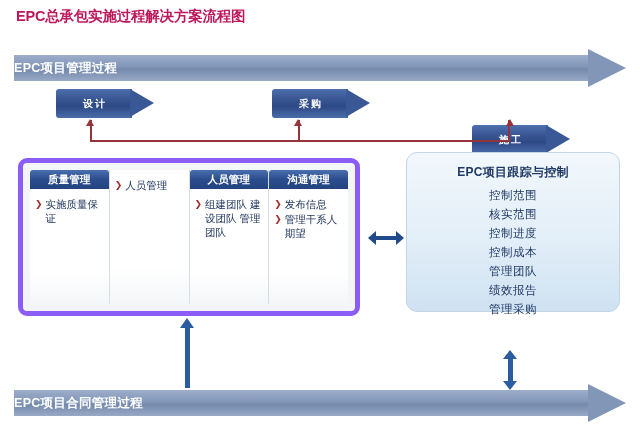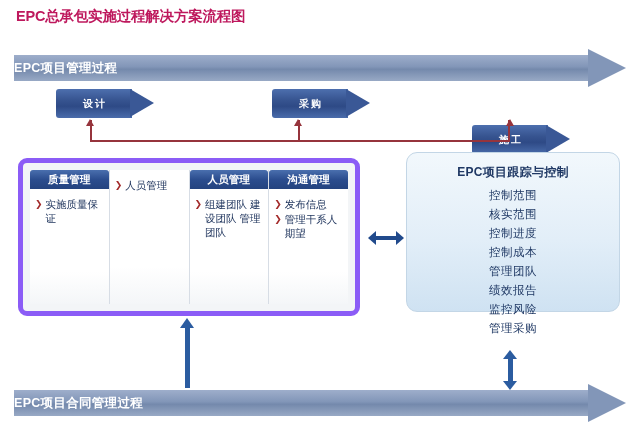--- a/index.html
+++ b/index.html
@@ -409,21 +409,20 @@
 </div>
 
 <div id="control-panel">
   <div class="panel-title">EPC项目跟踪与控制</div>
   <div class="panel-item">控制范围</div>
   <div class="panel-item">核实范围</div>
   <div class="panel-item">控制进度</div>
   <div class="panel-item">控制成本</div>
   <div class="panel-item">管理团队</div>
   <div class="panel-item">绩效报告</div>
-  <div class="panel-item">监控风险</div>
   <div class="panel-item">管理采购</div>
 </div>
 
 <div id="left-up-arrow">
   <div class="shaft"></div>
   <div class="ahead"></div>
 </div>
 <div id="right-double-arrow">
   <div class="shaft"></div>
   <div class="v up"></div>

